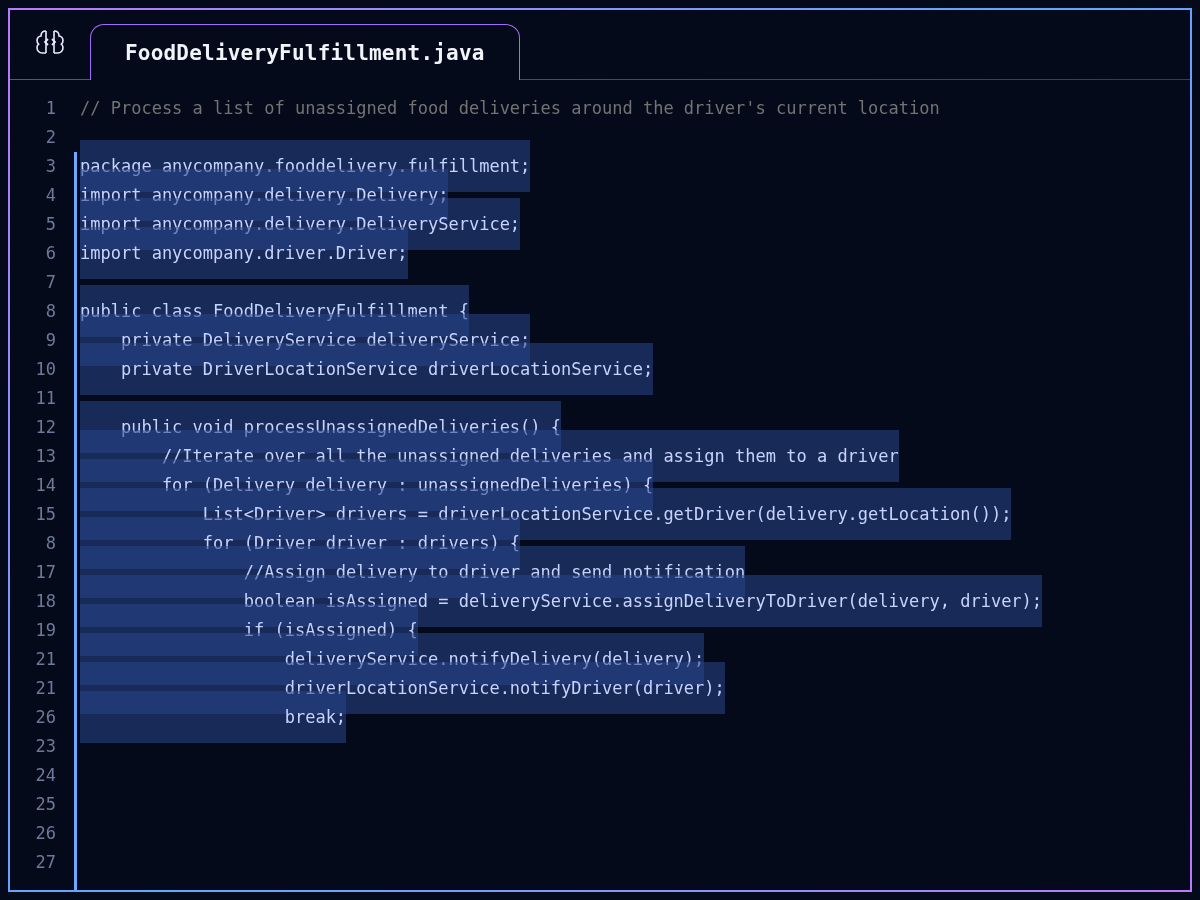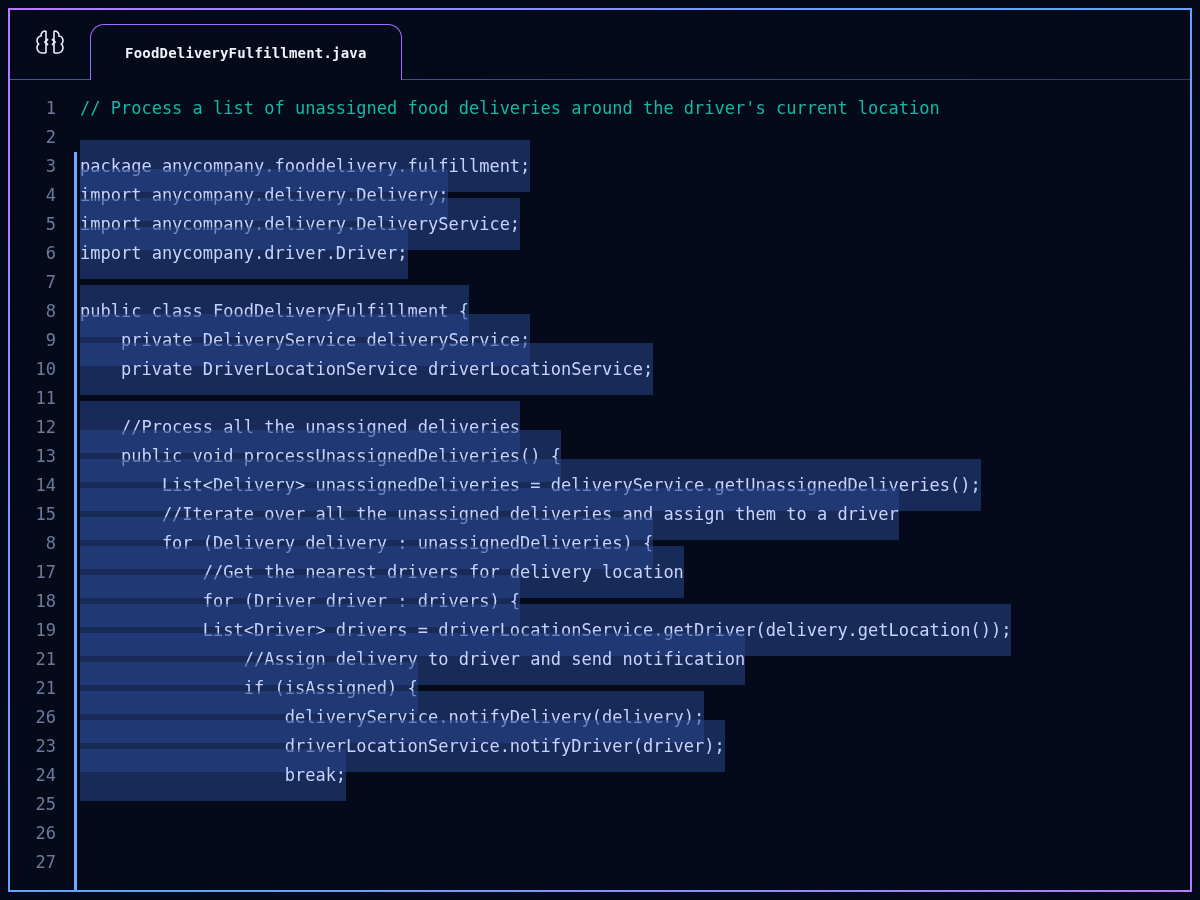--- a/index.html
+++ b/index.html
@@ -57,21 +57,21 @@
   .tab::after {
     content: "";
     position: absolute;
     left: 0; right: 0; bottom: -2px;
     height: 4px;
     background: #050a1a;
   }
   .tab-label {
     color: #f2f4fb;
     font-weight: 700;
-    font-size: 14px;
+    font-size: 21px;
     letter-spacing: 0.2px;
   }
   
   .editor {
     position: absolute;
     top: 70px; left: 0; right: 0; bottom: 0;
     display: flex;
     padding-top: 14px;
   }
   .gutter {
@@ -99,21 +99,21 @@
     top: 58px; 
     bottom: 0;
     width: 3px;
     background: #6fa8ff;
   }
   .line { height: 29px; white-space: pre; }
   .hl {
     background: rgba(40, 70, 140, 0.55);
     padding: 16px 0;
   }
-  .cm { color: #14b8a6; } 
+  .cm { color: #737373; } 
 </style>
 </head>
 <body>
 
 <div class="frame">
 
   <div class="tabbar">
     <div class="brand">
       <span>
         <svg width="40" height="40" viewBox="0 0 40 40" fill="none" stroke="#e8ecff" stroke-width="1.6">
@@ -167,29 +167,27 @@
       <div class="line"><span></span></div>
       <div class="line"><span class="hl">package anycompany.fooddelivery.fulfillment;</span></div>
       <div class="line"><span class="hl">import anycompany.delivery.Delivery;</span></div>
       <div class="line"><span class="hl">import anycompany.delivery.DeliveryService;</span></div>
       <div class="line"><span class="hl">import anycompany.driver.Driver;</span></div>
       <div class="line"><span class="hl"></span></div>
       <div class="line"><span class="hl">public class FoodDeliveryFulfillment {</span></div>
       <div class="line"><span class="hl">    private DeliveryService deliveryService;</span></div>
       <div class="line"><span class="hl">    private DriverLocationService driverLocationService;</span></div>
       <div class="line"><span class="hl"></span></div>
-      <div class="line"><span class="hl">    //Process all the unassigned deliveries</span></div>
       <div class="line"><span class="hl">    public void processUnassignedDeliveries() {</span></div>
-      <div class="line"><span class="hl">        List&lt;Delivery&gt; unassignedDeliveries = deliveryService.getUnassignedDeliveries();</span></div>
       <div class="line"><span class="hl">        //Iterate over all the unassigned deliveries and assign them to a driver</span></div>
       <div class="line"><span class="hl">        for (Delivery delivery : unassignedDeliveries) {</span></div>
-      <div class="line"><span class="hl">            //Get the nearest drivers for delivery location</span></div>
+      <div class="line"><span class="hl">            List&lt;Driver&gt; drivers = driverLocationService.getDriver(delivery.getLocation());</span></div>
       <div class="line"><span class="hl">            for (Driver driver : drivers) {</span></div>
-      <div class="line"><span class="hl">            List&lt;Driver&gt; drivers = driverLocationService.getDriver(delivery.getLocation());</span></div>
       <div class="line"><span class="hl">                //Assign delivery to driver and send notification</span></div>
+      <div class="line"><span class="hl">                boolean isAssigned = deliveryService.assignDeliveryToDriver(delivery, driver);</span></div>
       <div class="line"><span class="hl">                if (isAssigned) {</span></div>
       <div class="line"><span class="hl">                    deliveryService.notifyDelivery(delivery);</span></div>
       <div class="line"><span class="hl">                    driverLocationService.notifyDriver(driver);</span></div>
       <div class="line"><span class="hl">                    break;</span></div>
     </div>
   </div>
 
 </div>
 
 </body></html>

